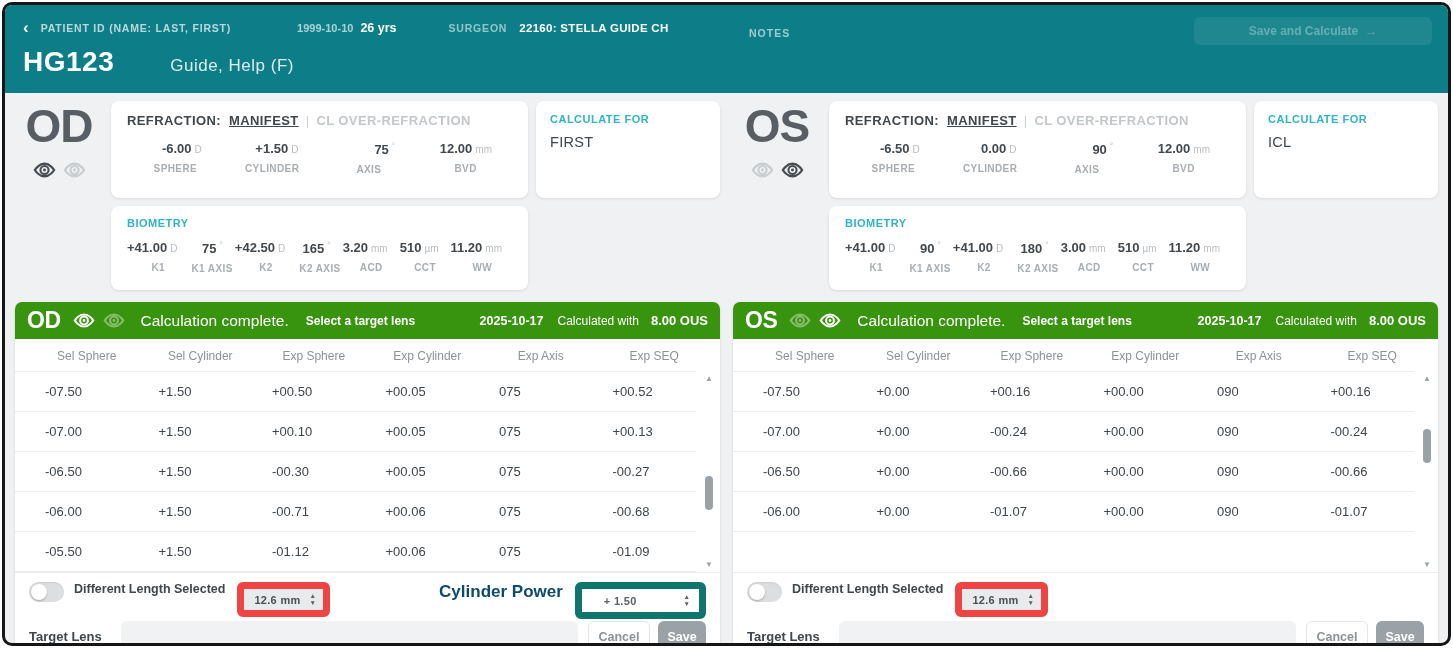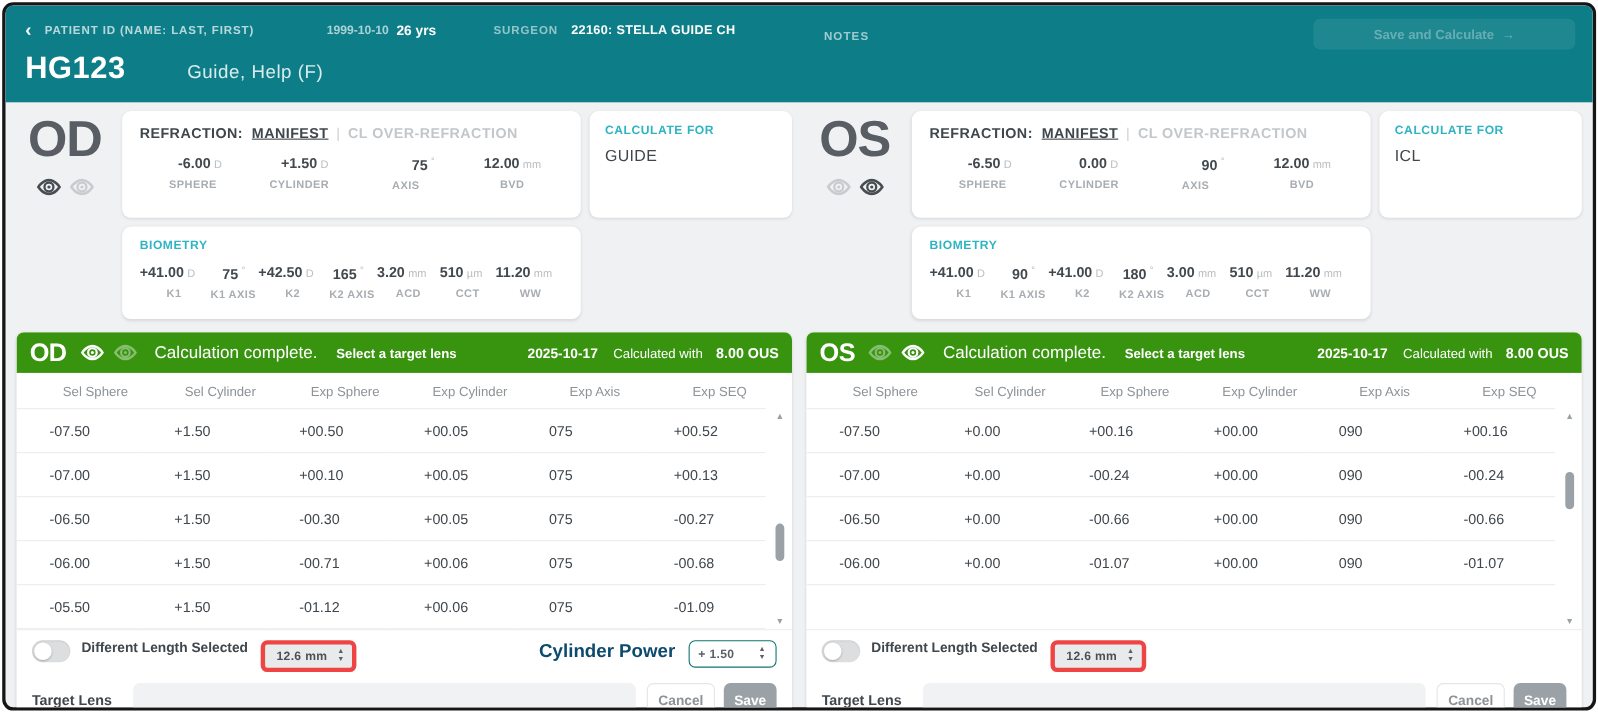--- a/index.html
+++ b/index.html
@@ -95,22 +95,22 @@
   
   .res-footer { flex:none; border-top:1px solid #eceded; padding:9px 14px 10px 14px; }
   .foot-row1 { display:flex; align-items:flex-start; height:30px; }
   .toggle { width:35px; height:20px; border-radius:10px; background:#dcdedf; position:relative;
     flex:none; cursor:pointer; box-shadow:inset 0 1px 2px rgba(0,0,0,.08); }
   .toggle-knob { position:absolute; left:2px; top:2px; width:16px; height:16px; border-radius:50%;
     background:#fff; box-shadow:0 1px 2px rgba(0,0,0,.25); }
   .toggle-label { font-size:12.5px; font-weight:700; color:#3f464c; margin-left:10px; }
   .stepper { display:flex; align-items:center; border-radius:6px; margin-left:12px;
     padding:4px 7px 4px 10px; cursor:default; }
-  .stepper.gray { background:#e9eaeb; border:4px solid #ef4444; }
-  .stepper.white { background:#fff; border:1px solid #0f766e; padding:5px 9px 5px 8px; }
+  .stepper.gray { background:#e9eaeb; border:7px solid #ef4444; }
+  .stepper.white { background:#fff; border:7px solid #0f766e; padding:5px 9px 5px 22px;gap:25px; }
   .stepper-value { font-size:11px; font-weight:600; color:#4a5055; margin-right:9px; letter-spacing:.3px; }
   .stepper.white .stepper-value { margin-right:22px; color:#5a6065; }
   .stepper-arrows { display:flex; flex-direction:column; line-height:1; }
   .stepper-arrows span { font-size:6.5px; color:#5a6065; cursor:pointer; }
   .cyl-label { font-size:17px; font-weight:700; color:#0c4a6e; margin-left:auto; }
   .foot-row2 { display:flex; align-items:center; margin-top:9px; }
   .target-lens-label { font-size:13px; font-weight:700; color:#3f464c; width:92px; flex:none; }
   .target-lens-input { flex:1; height:31px; border:none; border-radius:6px; background:#f1f2f3;
     font-family:inherit; font-size:13px; padding:0 10px; color:#3f464c; outline:none; }
   .btn { height:31px; border-radius:6px; font-family:inherit; font-size:12.5px; font-weight:600; cursor:pointer; }
@@ -194,21 +194,21 @@
                 <div class="metric-label">AXIS</div>
               </div>
               <div class="metric">
                 <div class="metric-value"><span>12.00</span><span class="metric-unit">mm</span></div>
                 <div class="metric-label">BVD</div>
               </div>
             </div>
         </div>
         <div class="card calc-card">
           <div class="accent-title">CALCULATE FOR</div>
-          <div class="calc-value">GUIDE</div>
+          <div class="calc-value">FIRST</div>
         </div>
         <div class="card biometry-card">
           <div class="accent-title">BIOMETRY</div>
           <div class="metric-row">
               <div class="metric">
                 <div class="metric-value"><span>+41.00</span><span class="metric-unit">D</span></div>
                 <div class="metric-label">K1</div>
               </div>
               <div class="metric">
                 <div class="metric-value"><span>75</span><span class="metric-unit sup">°</span></div>

